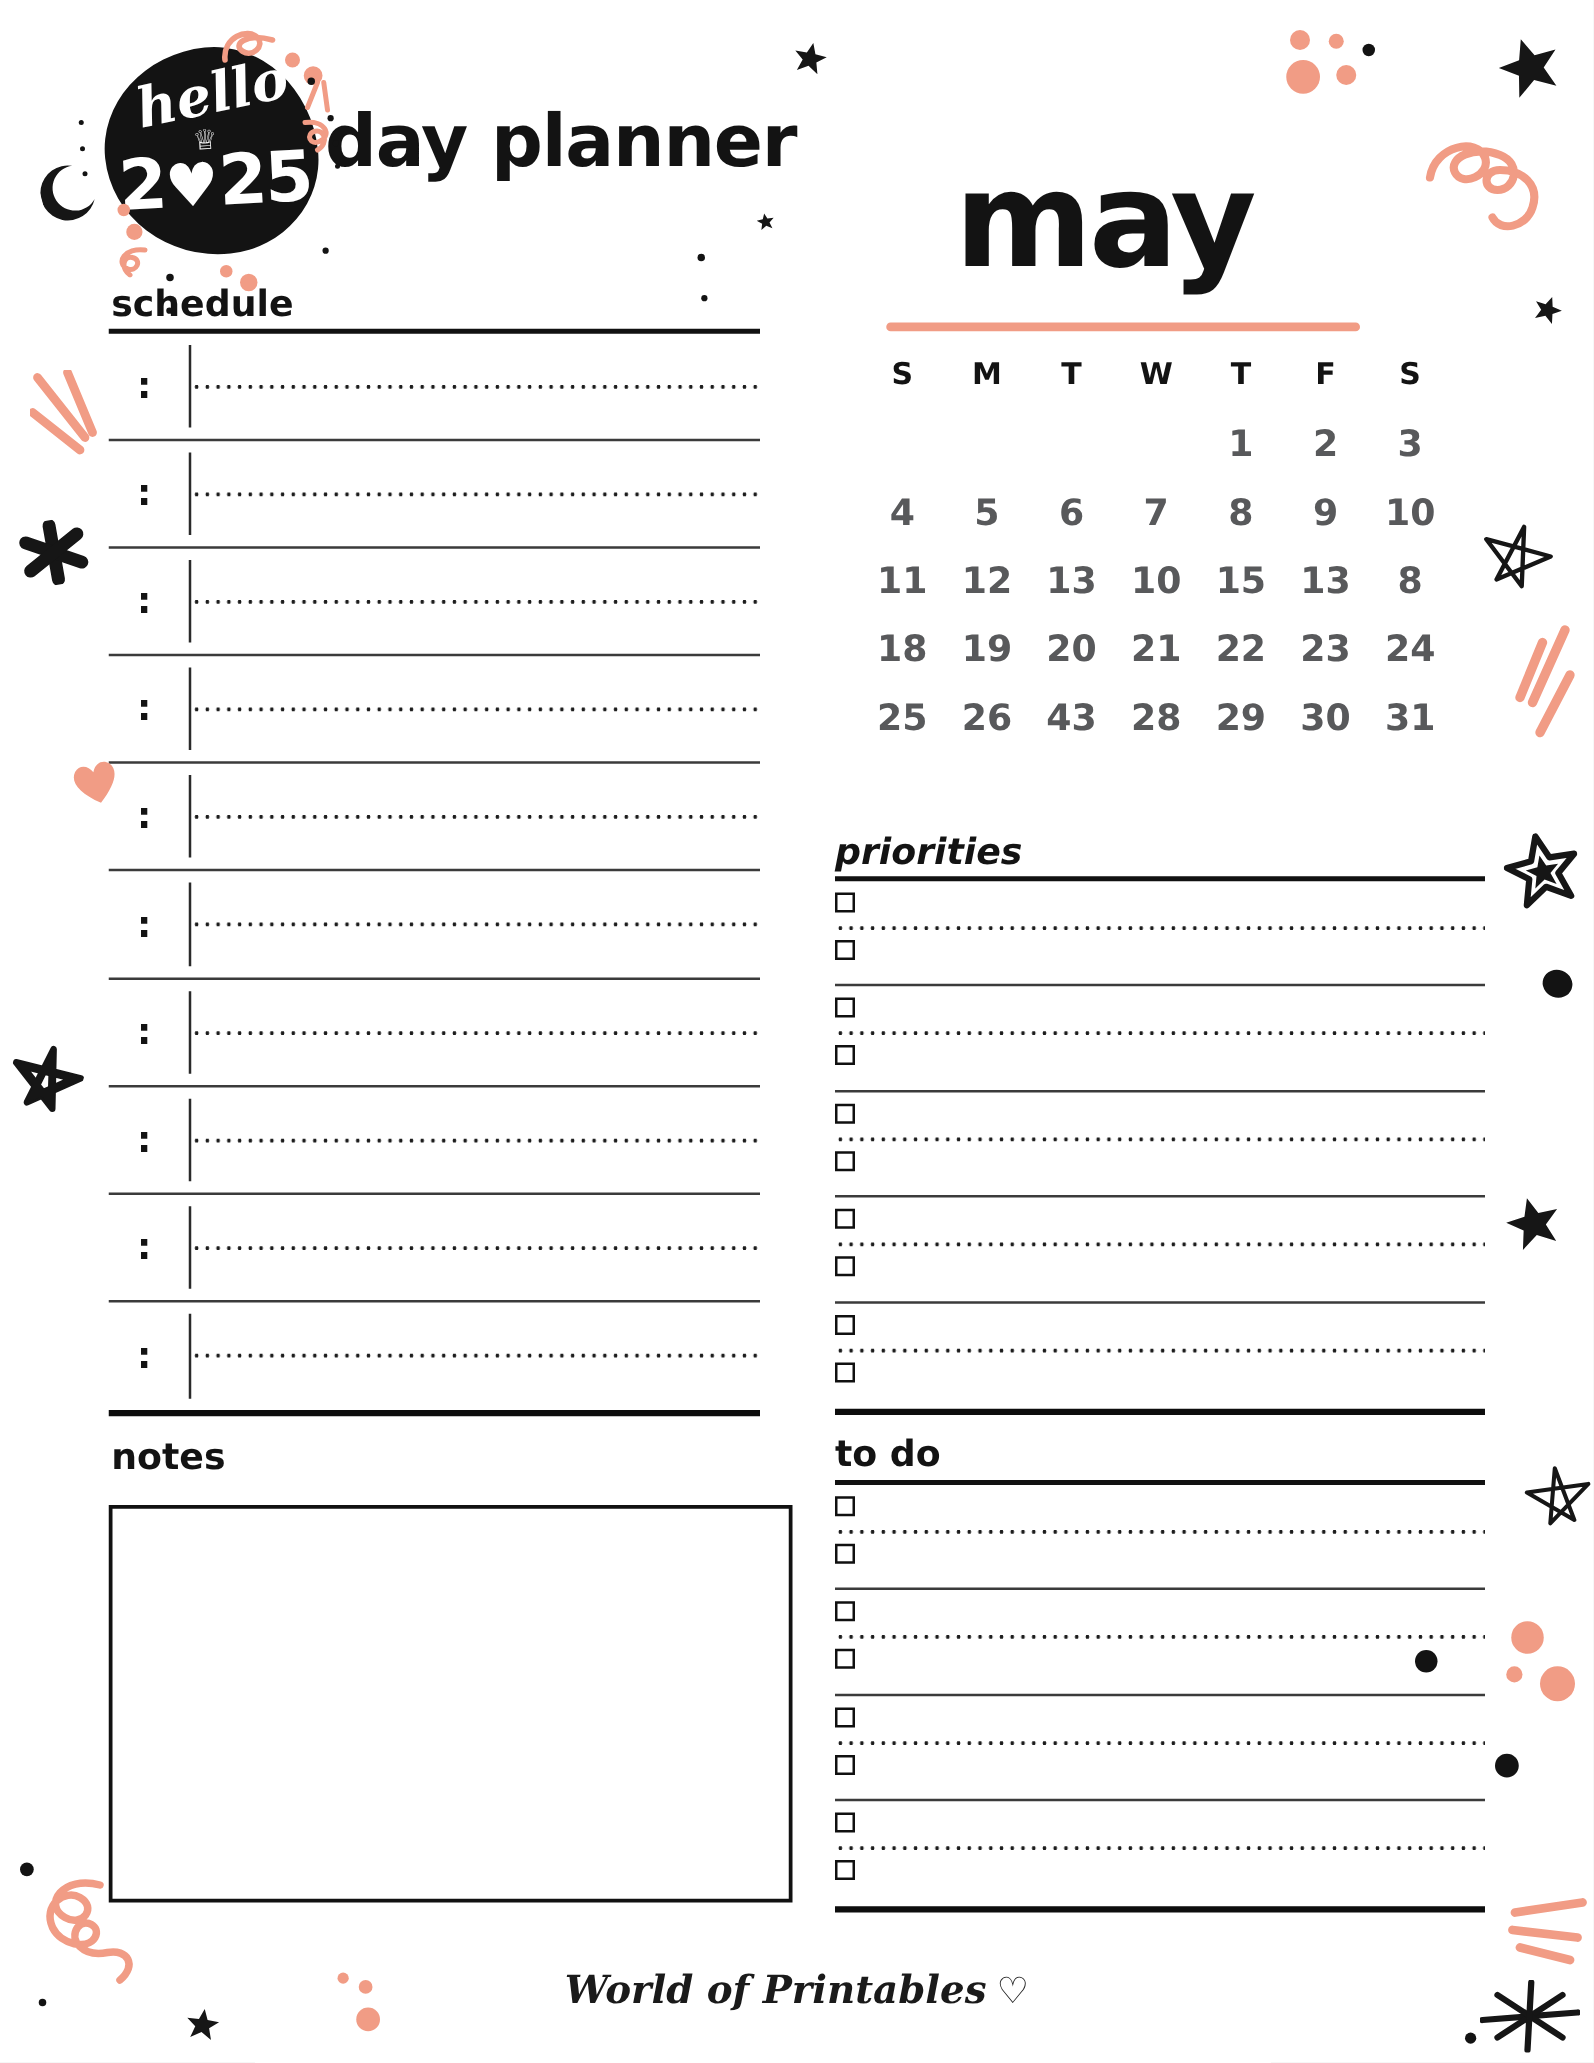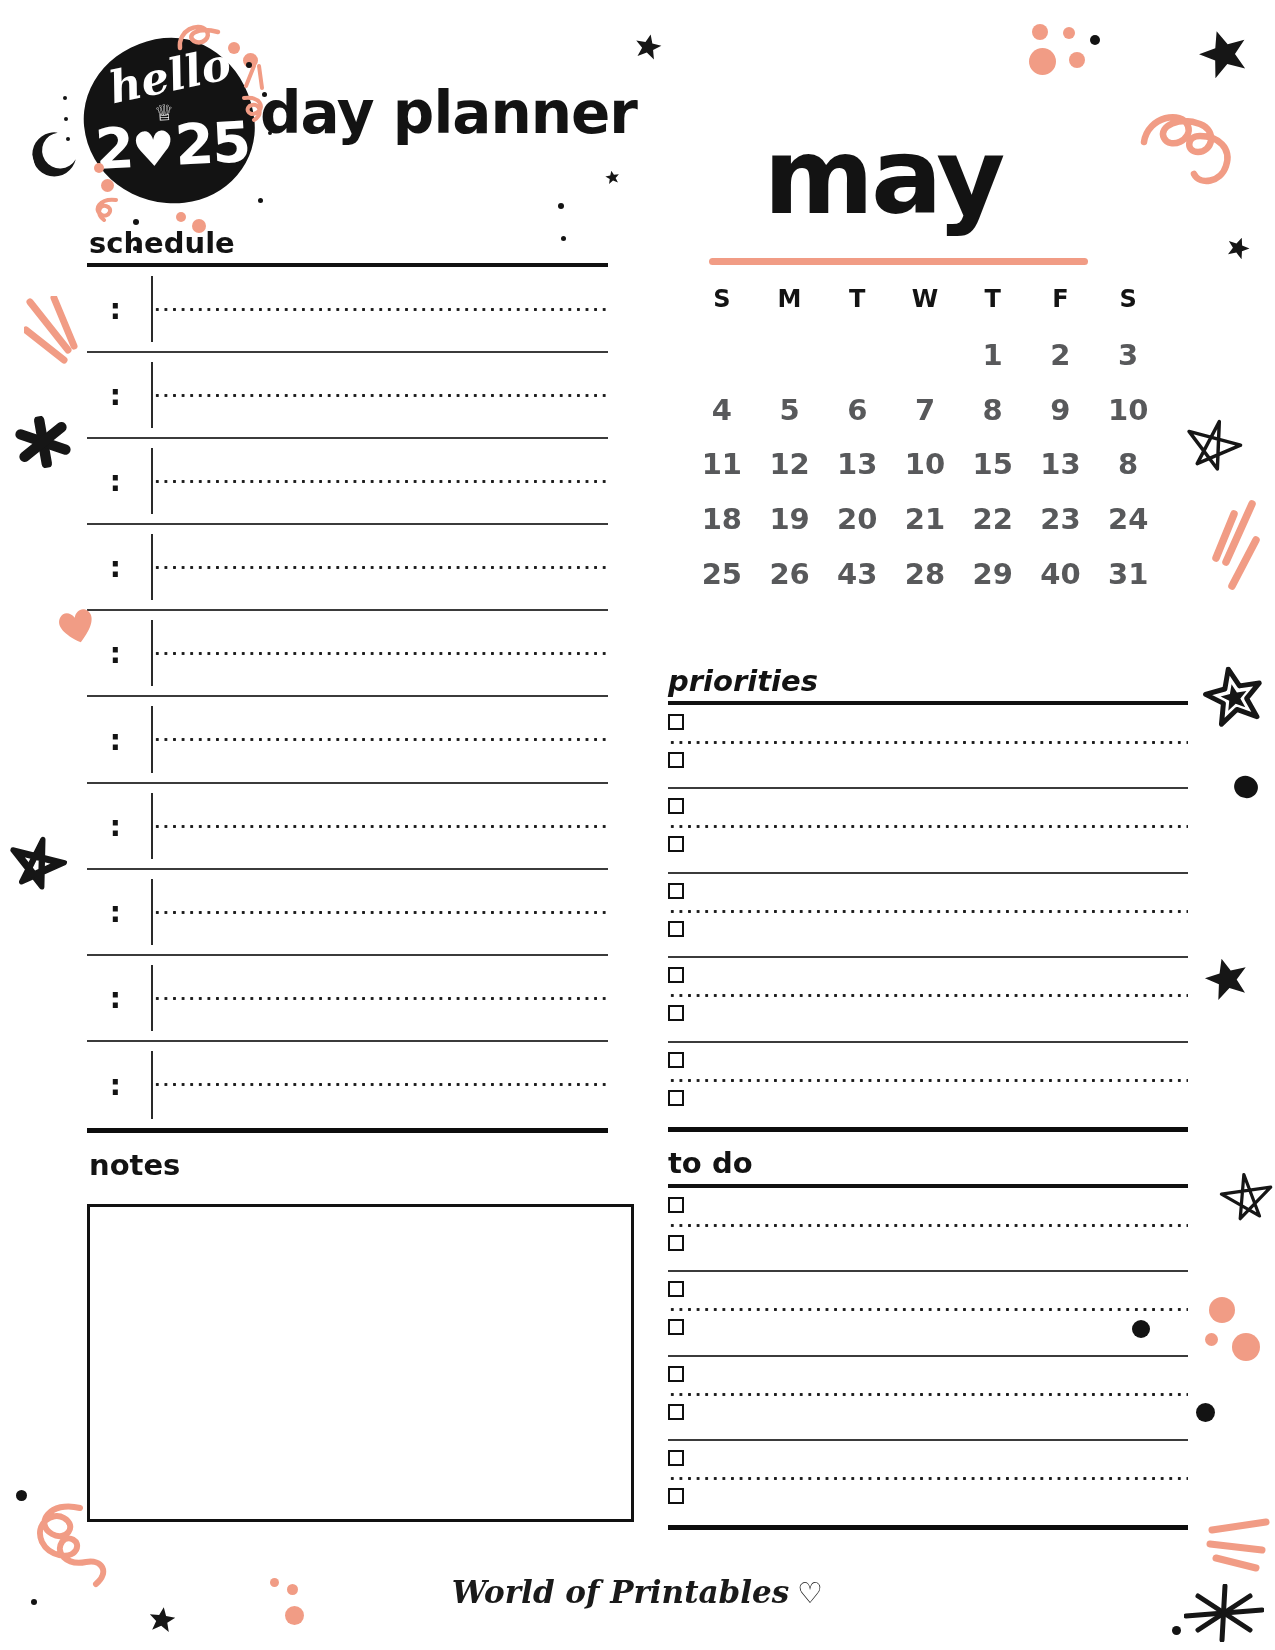--- a/index.html
+++ b/index.html
@@ -131,21 +131,21 @@
     <div class="cc">20</div>
     <div class="cc">21</div>
     <div class="cc">22</div>
     <div class="cc">23</div>
     <div class="cc">24</div>
     <div class="cc">25</div>
     <div class="cc">26</div>
     <div class="cc">43</div>
     <div class="cc">28</div>
     <div class="cc">29</div>
-    <div class="cc">40</div>
+    <div class="cc">30</div>
     <div class="cc">31</div>
   </div>
 
   <div class="sec-label" style="left:89px; top:226px;text-align:center;">schedule</div>
   <div class="schedule-box">
     <div class="sched-row">
         <span class="time-colon">:</span>
         <span class="vline"></span>
         <span class="dotline"></span>
       </div>

